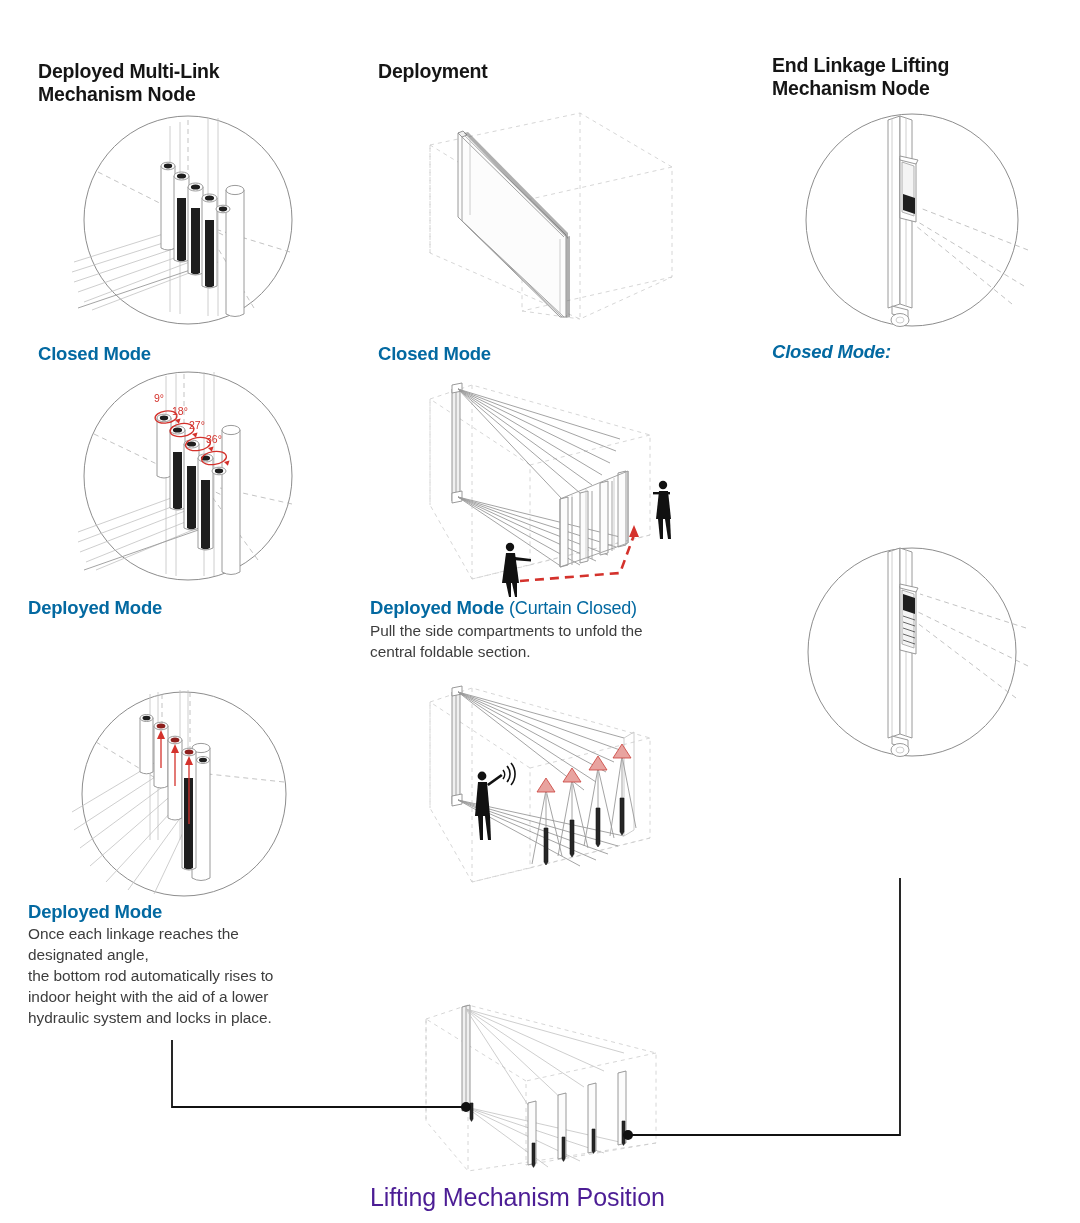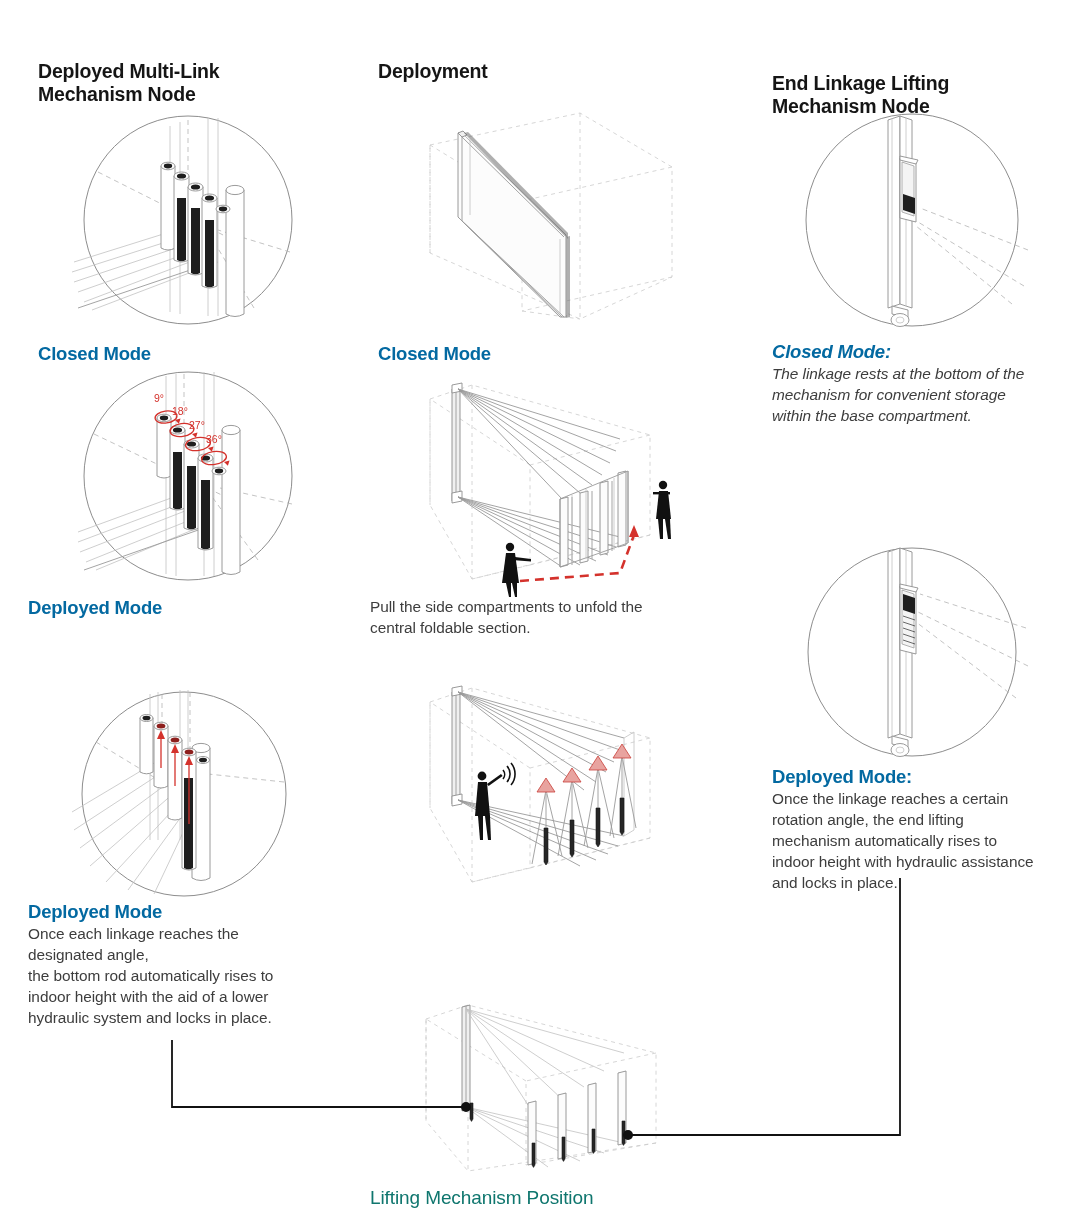--- a/index.html
+++ b/index.html
@@ -44,23 +44,23 @@
     line-height: 21px;
     color: #3d3d3d;
     white-space: pre-line;
     letter-spacing: -0.05px;
   }
   .caption-block { width: 330px; }
   .caption-block.mid { width: 345px; }
   .caption-block.right { width: 300px; }
 
   .bottom-label {
-    font-size: 19px;
+    font-size: 25px;
     line-height: 23px;
-    color: #0f766e;
+    color: #4c1d95;
     letter-spacing: -0.1px;
   }
 
   svg { display: block; overflow: visible; }
 
   .ln  { fill: none; stroke: #9a9a9a; stroke-width: 0.9; }
   .ln-l{ fill: none; stroke: #c2c2c2; stroke-width: 0.8; }
   .ln-d{ fill: none; stroke: #b4b4b4; stroke-width: 0.8; stroke-dasharray: 5 4; }
   .ln-dd{fill: none; stroke: #cccccc; stroke-width: 0.8; stroke-dasharray: 4 4; }
   .circ{ fill: none; stroke: #8d8d8d; stroke-width: 1.0; }
@@ -386,20 +386,24 @@
         <circle cx="243" cy="120" r="4.2"></circle>
         <path d="M239 126 l9 0 l3 28 l-15 0 z"></path>
         <path d="M233 127 l17 0 l0 2.4 l-17 0 z"></path>
         <path d="M238 154 l2 20 l3 0 l0 -20 z"></path>
         <path d="M245 154 l3 20 l3 0 l-1 -20 z"></path>
       </g>
     </svg>
   </div>
 
   <div class="abs caption-block mid" style="left:370px; top:596px;">
+    <div class="mode-title">
+      <span>Deployed Mode</span>
+      <span class="suffix">(Curtain Closed)</span>
+    </div>
     <div class="body-text">Pull the side compartments to unfold the
 central foldable section.</div>
   </div>
 
   <div class="abs" style="left:420px; top:668px;">
     <svg width="300" height="230" viewBox="0 0 300 230">
       <g class="ln-dd">
         <path d="M10 34 L52 20 L230 70 L230 170 L52 214 L10 140 Z"></path>
         <path d="M52 20 L52 214"></path>
         <path d="M10 34 L10 140"></path>
@@ -526,21 +530,21 @@
     </svg>
   </div>
 
   <svg class="abs" style="left:0; top:0;" width="1080" height="1223">
     <path class="leader" d="M172 1040 L172 1107 L466 1107"></path>
     <path class="leader" d="M628 1135 L900 1135 L900 878"></path>
   </svg>
 
   <div class="abs bottom-label" style="left:370px; top:1186px;">Lifting Mechanism Position</div>
 
-  <div class="abs col-title" style="left:772px; top:72px;">End Linkage Lifting
+  <div class="abs col-title" style="left:772px; top:54px;">End Linkage Lifting
 Mechanism Node</div>
 
   <div class="abs" style="left:800px; top:110px;">
     <svg width="232" height="222" viewBox="0 0 232 222">
       <circle class="circ" cx="112" cy="110" r="106"></circle>
       <path class="ln-d" d="M228 140 L120 98"></path>
       <path class="ln-d" d="M224 176 L118 112"></path>
       <path class="ln-d" d="M212 194 L116 116"></path>
 
       <path class="fillw" d="M88 10 L100 6 L100 194 L88 198 Z"></path>
@@ -555,23 +559,20 @@
       <path class="dark" d="M103 84 L115 88 L115 104 L103 100 Z"></path>
 
       <path class="fillw" d="M92 196 L108 200 L108 208 L92 204 Z"></path>
       <ellipse class="fillw" cx="100" cy="210" rx="9" ry="6.5"></ellipse>
       <ellipse class="ln-l" cx="100" cy="210" rx="4" ry="3"></ellipse>
     </svg>
   </div>
 
   <div class="abs caption-block right" style="left:772px; top:340px;font-style:italic;">
     <div class="mode-title">Closed Mode:</div>
-    <div class="body-text">The linkage rests at the bottom of the
-mechanism for convenient storage
-within the base compartment.</div>
   </div>
 
   <div class="abs" style="left:800px; top:548px;">
     <svg width="232" height="215" viewBox="0 0 232 215">
       <circle class="circ" cx="112" cy="104" r="104"></circle>
       <path class="ln-d" d="M226 80 L120 46"></path>
       <path class="ln-d" d="M228 118 L118 64"></path>
       <path class="ln-d" d="M216 150 L116 74"></path>
       <path class="fillw" d="M88 4 L100 0 L100 186 L88 190 Z"></path>
       <path class="fillw" d="M100 0 L112 4 L112 190 L100 186 Z"></path>
@@ -588,22 +589,14 @@
         <path d="M103 80 L115 84"></path>
         <path d="M103 86 L115 90"></path>
         <path d="M103 92 L115 96"></path>
       </g>
       <path class="fillw" d="M92 188 L108 192 L108 200 L92 196 Z"></path>
       <ellipse class="fillw" cx="100" cy="202" rx="9" ry="6.5"></ellipse>
       <ellipse class="ln-l" cx="100" cy="202" rx="4" ry="3"></ellipse>
     </svg>
   </div>
 
-  <div class="abs caption-block right" style="left:772px; top:765px;">
-    <div class="mode-title">Deployed Mode:</div>
-    <div class="body-text">Once the linkage reaches a certain
-rotation angle, the end lifting
-mechanism automatically rises to
-indoor height with hydraulic assistance
-and locks in place.</div>
-  </div>
 
 </div>
 
 </body></html>

